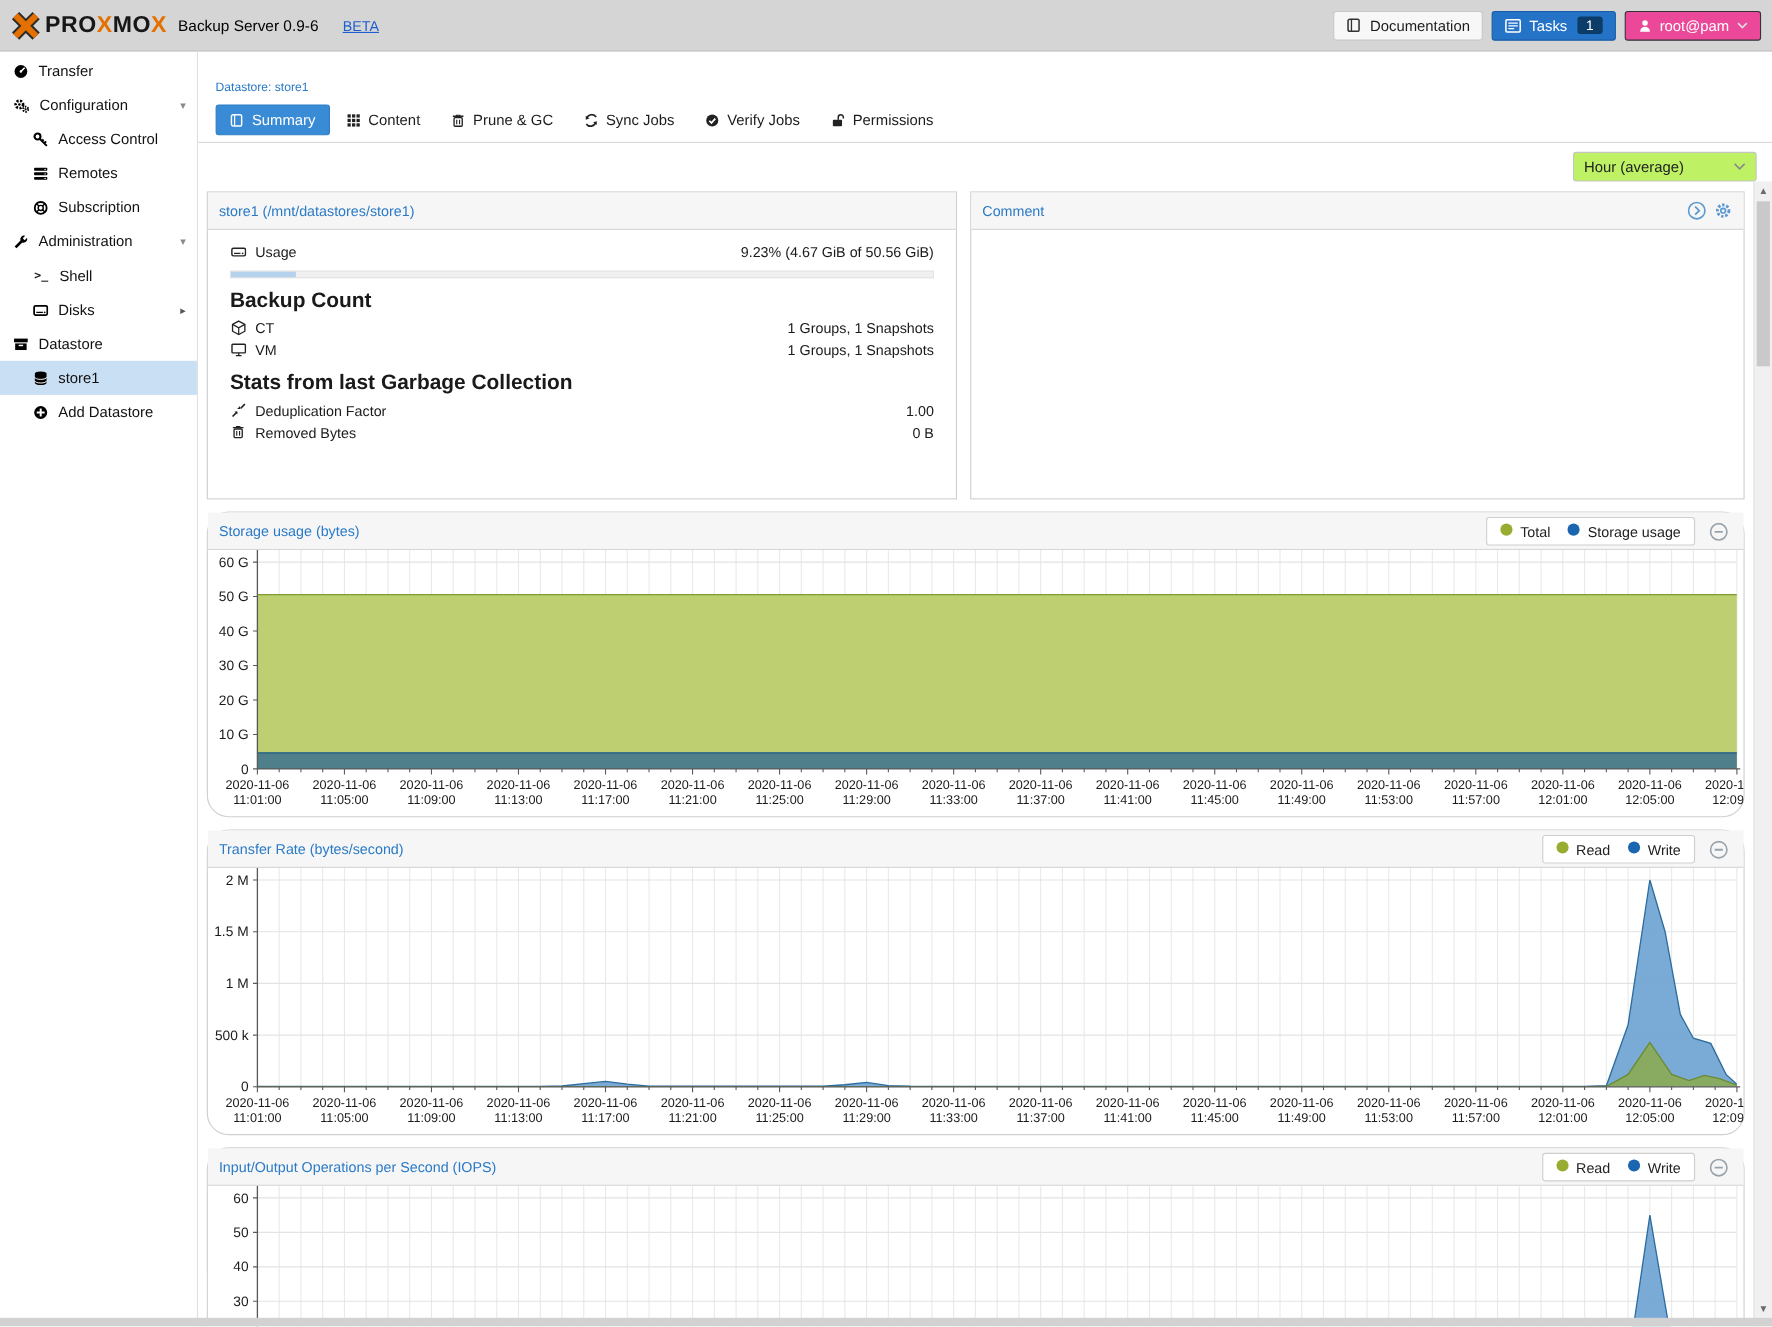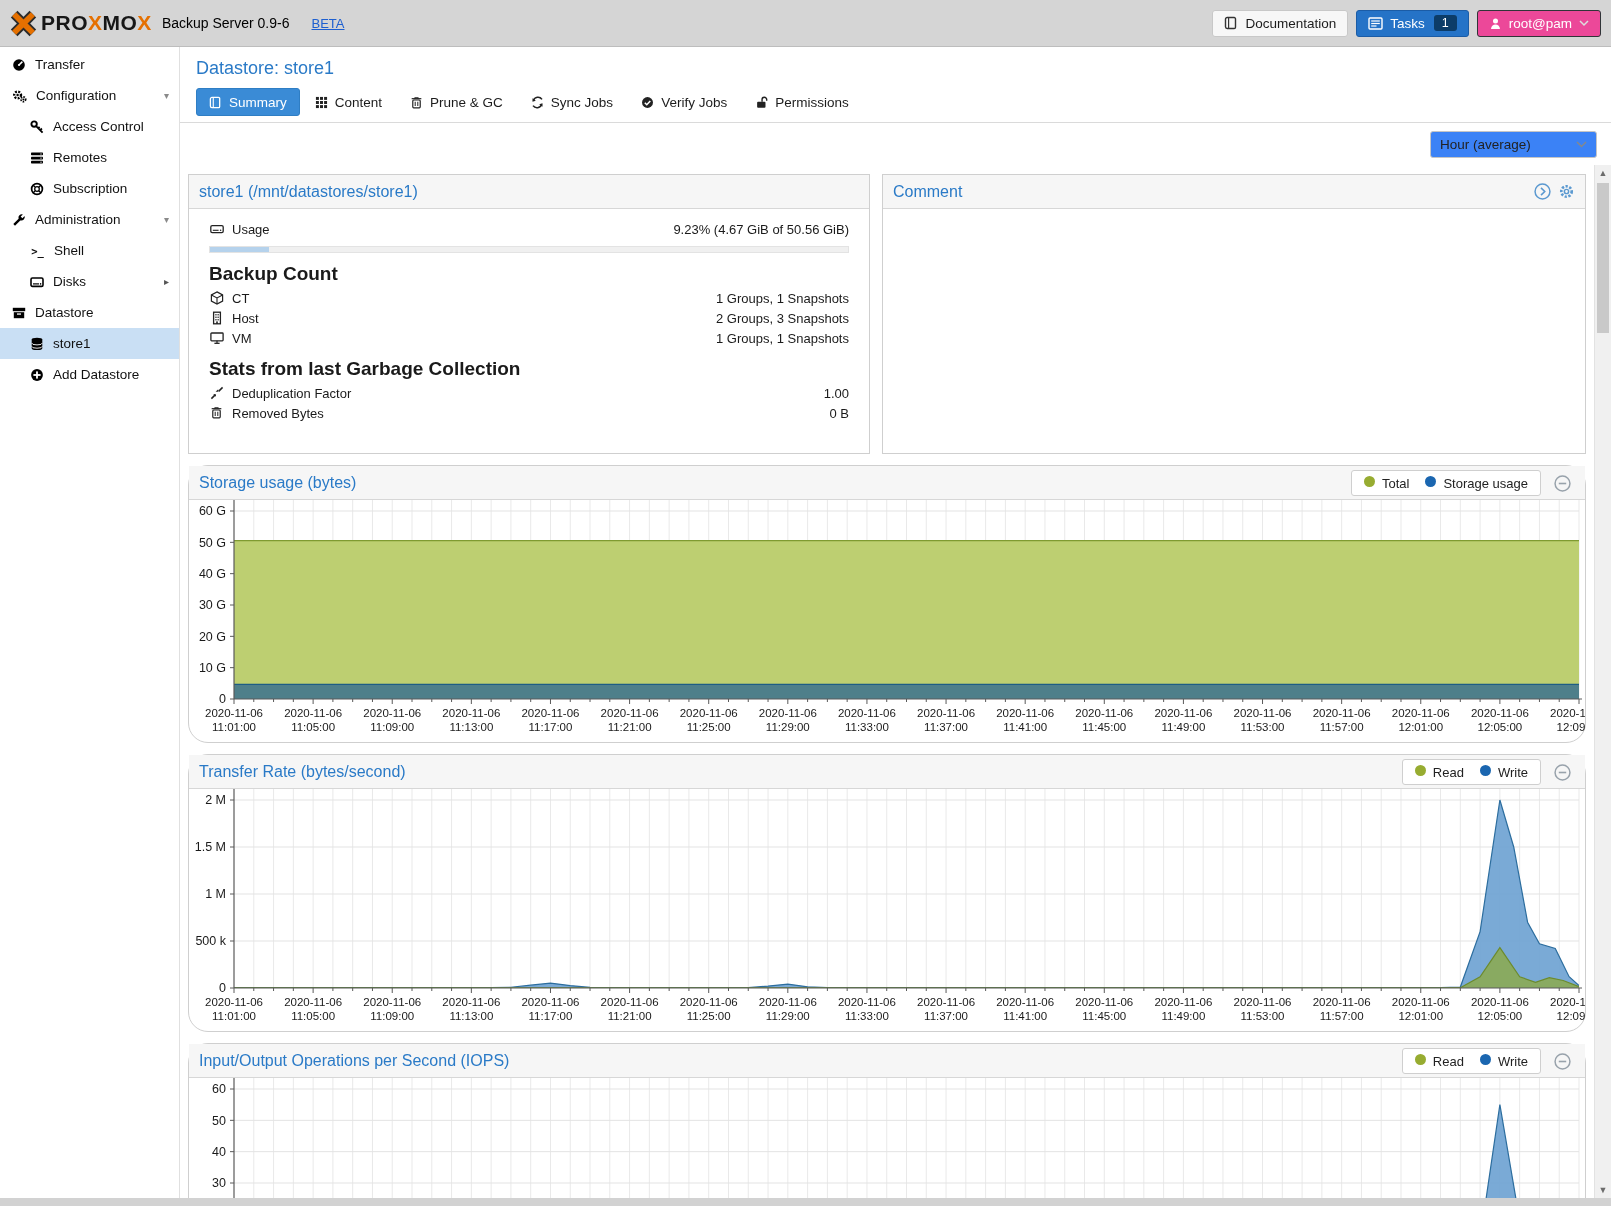--- a/index.html
+++ b/index.html
@@ -23,40 +23,40 @@
   
   .sidebar { position:absolute; left:0; top:47px; width:180px; bottom:0; background:#fff; border-right:1px solid #e0e0e0; padding-top:2px; }
   .sb-item { height:31px; display:flex; align-items:center; gap:9px; padding-left:12px; font-size:13.5px; cursor:pointer; color:#111; }
   .sb-item.child { padding-left:30px; }
   .sb-item.selected { background:#c9dff4; }
   .sb-item svg { flex:0 0 auto; }
   .sb-caret { margin-left:auto; margin-right:10px; color:#8a8a8a; font-size:10px; }
 
   
   .main { position:absolute; left:180px; top:47px; right:0; bottom:0; background:#fff; }
-  .page-title { padding:11px 0 0 16px; color:#2a7ac7; font-size:18px; }
+  .page-title { padding:27px 0 0 16px; color:#2a7ac7; font-size:11px; }
   .tabs { display:flex; gap:2px; padding:9px 0 6px 16px; border-bottom:1px solid #dadada; }
   .tab { height:28px; display:flex; align-items:center; gap:7px; padding:0 12px; border-radius:3px; font-size:13.5px; color:#1c1c1c; cursor:pointer; border:1px solid transparent; }
   .tab.active { background:#3a8bd6; border-color:#2f7ec4; color:#fff; }
   .toolbar { height:43px; position:relative; }
-  .range-select { position:absolute; right:14px; top:8px; width:167px; height:27px; background:#3b82f6; border:1px solid #c5c5c5; border-radius:3px; display:flex; align-items:center; padding:0 9px; font-size:13.5px; color:#222; cursor:pointer; }
+  .range-select { position:absolute; right:14px; top:8px; width:167px; height:27px; background:#bef264; border:1px solid #c5c5c5; border-radius:3px; display:flex; align-items:center; padding:0 9px; font-size:13.5px; color:#222; cursor:pointer; }
   .range-select .chev { margin-left:auto; }
 
   
   .content { position:absolute; left:0; right:17px; top:118px; bottom:0; overflow:hidden; padding-top:9px; }
   .vscroll { position:absolute; right:0; top:118px; width:17px; bottom:0; background:#f0f0f0; border-left:1px solid #e2e2e2; }
   .vs-arrow { height:16px; display:flex; align-items:center; justify-content:center; color:#6b6b6b; font-size:9px; cursor:pointer; }
   .vs-arrow.down { position:absolute; bottom:8px; left:0; right:0; }
   .vs-thumb { position:absolute; left:2px; right:2px; top:18px; height:150px; background:#c9c9c9; cursor:grab; }
   .bottom-strip { position:absolute; left:0; bottom:0; width:1611px; height:8px; background:#d2d2d2; }
 
   
   .panel { border:1px solid #cfcfcf; background:#fff; }
   .panel-hd { height:34px; background:#f6f6f6; border-bottom:1px solid #d7d7d7; display:flex; align-items:center; padding:0 10px; position:relative; }
-  .panel-hd .ttl { color:#2a7ac7; font-size:16px; }
+  .panel-hd .ttl { color:#2a7ac7; font-size:13px; }
   .row1 { display:flex; gap:12px; margin:0 8px; }
   .p-store { width:682px; height:280px; }
   .p-comment { flex:1; height:280px; }
   .hd-tools { margin-left:auto; display:flex; gap:7px; align-items:center; }
 
   .store-body { padding:13px 20px 0 20px; }
   .kv { display:flex; gap:8px; height:20px; }
   .kv .val { margin-left:auto; }
   .pbar { height:7px; background:#f0f0f0; border:1px solid #e3e3e3; margin:4px 0 10px 0; }
   .pfill { height:100%; background:#b5d2ec; }
@@ -312,36 +312,20 @@
           <div class="sect">Backup Count</div>
           <div class="kv">
             <span class="ico">
               <svg width="14" height="14" viewBox="0 0 14 14">
                 <path d="M7 0.9 L12.6 3.9 v6.2 L7 13.1 L1.4 10.1 V3.9 Z" fill="none" stroke="#222" stroke-width="1.2"></path>
                 <path d="M1.4 3.9 L7 6.9 L12.6 3.9 M7 6.9 V13.1" fill="none" stroke="#222" stroke-width="1.1"></path>
               </svg>
             </span>
             <span>CT</span>
             <span class="val">1 Groups, 1 Snapshots</span>
-          </div>
-          <div class="kv">
-            <span class="ico">
-              <svg width="14" height="14" viewBox="0 0 14 14">
-                <rect x="3.6" y="1.2" width="6.8" height="11.6" fill="none" stroke="#222" stroke-width="1.3"></rect>
-                <rect x="5.3" y="3.1" width="1.3" height="1.3" fill="#222"></rect>
-                  <rect x="7.5" y="3.1" width="1.3" height="1.3" fill="#222"></rect>
-                <rect x="5.3" y="5.6" width="1.3" height="1.3" fill="#222"></rect>
-                  <rect x="7.5" y="5.6" width="1.3" height="1.3" fill="#222"></rect>
-                <rect x="5.3" y="8.1" width="1.3" height="1.3" fill="#222"></rect>
-                  <rect x="7.5" y="8.1" width="1.3" height="1.3" fill="#222"></rect>
-                <rect x="6.2" y="10.4" width="1.6" height="2.4" fill="#222"></rect>
-              </svg>
-            </span>
-            <span>Host</span>
-            <span class="val">2 Groups, 3 Snapshots</span>
           </div>
           <div class="kv">
             <span class="ico">
               <svg width="14" height="14" viewBox="0 0 14 14">
                 <rect x="0.9" y="2" width="12.2" height="7.8" rx="0.8" fill="none" stroke="#222" stroke-width="1.3"></rect>
                 <line x1="7" y1="9.8" x2="7" y2="12" stroke="#222" stroke-width="1.2"></line>
                 <line x1="4.4" y1="12.3" x2="9.6" y2="12.3" stroke="#222" stroke-width="1.3"></line>
               </svg>
             </span>
             <span>VM</span>

